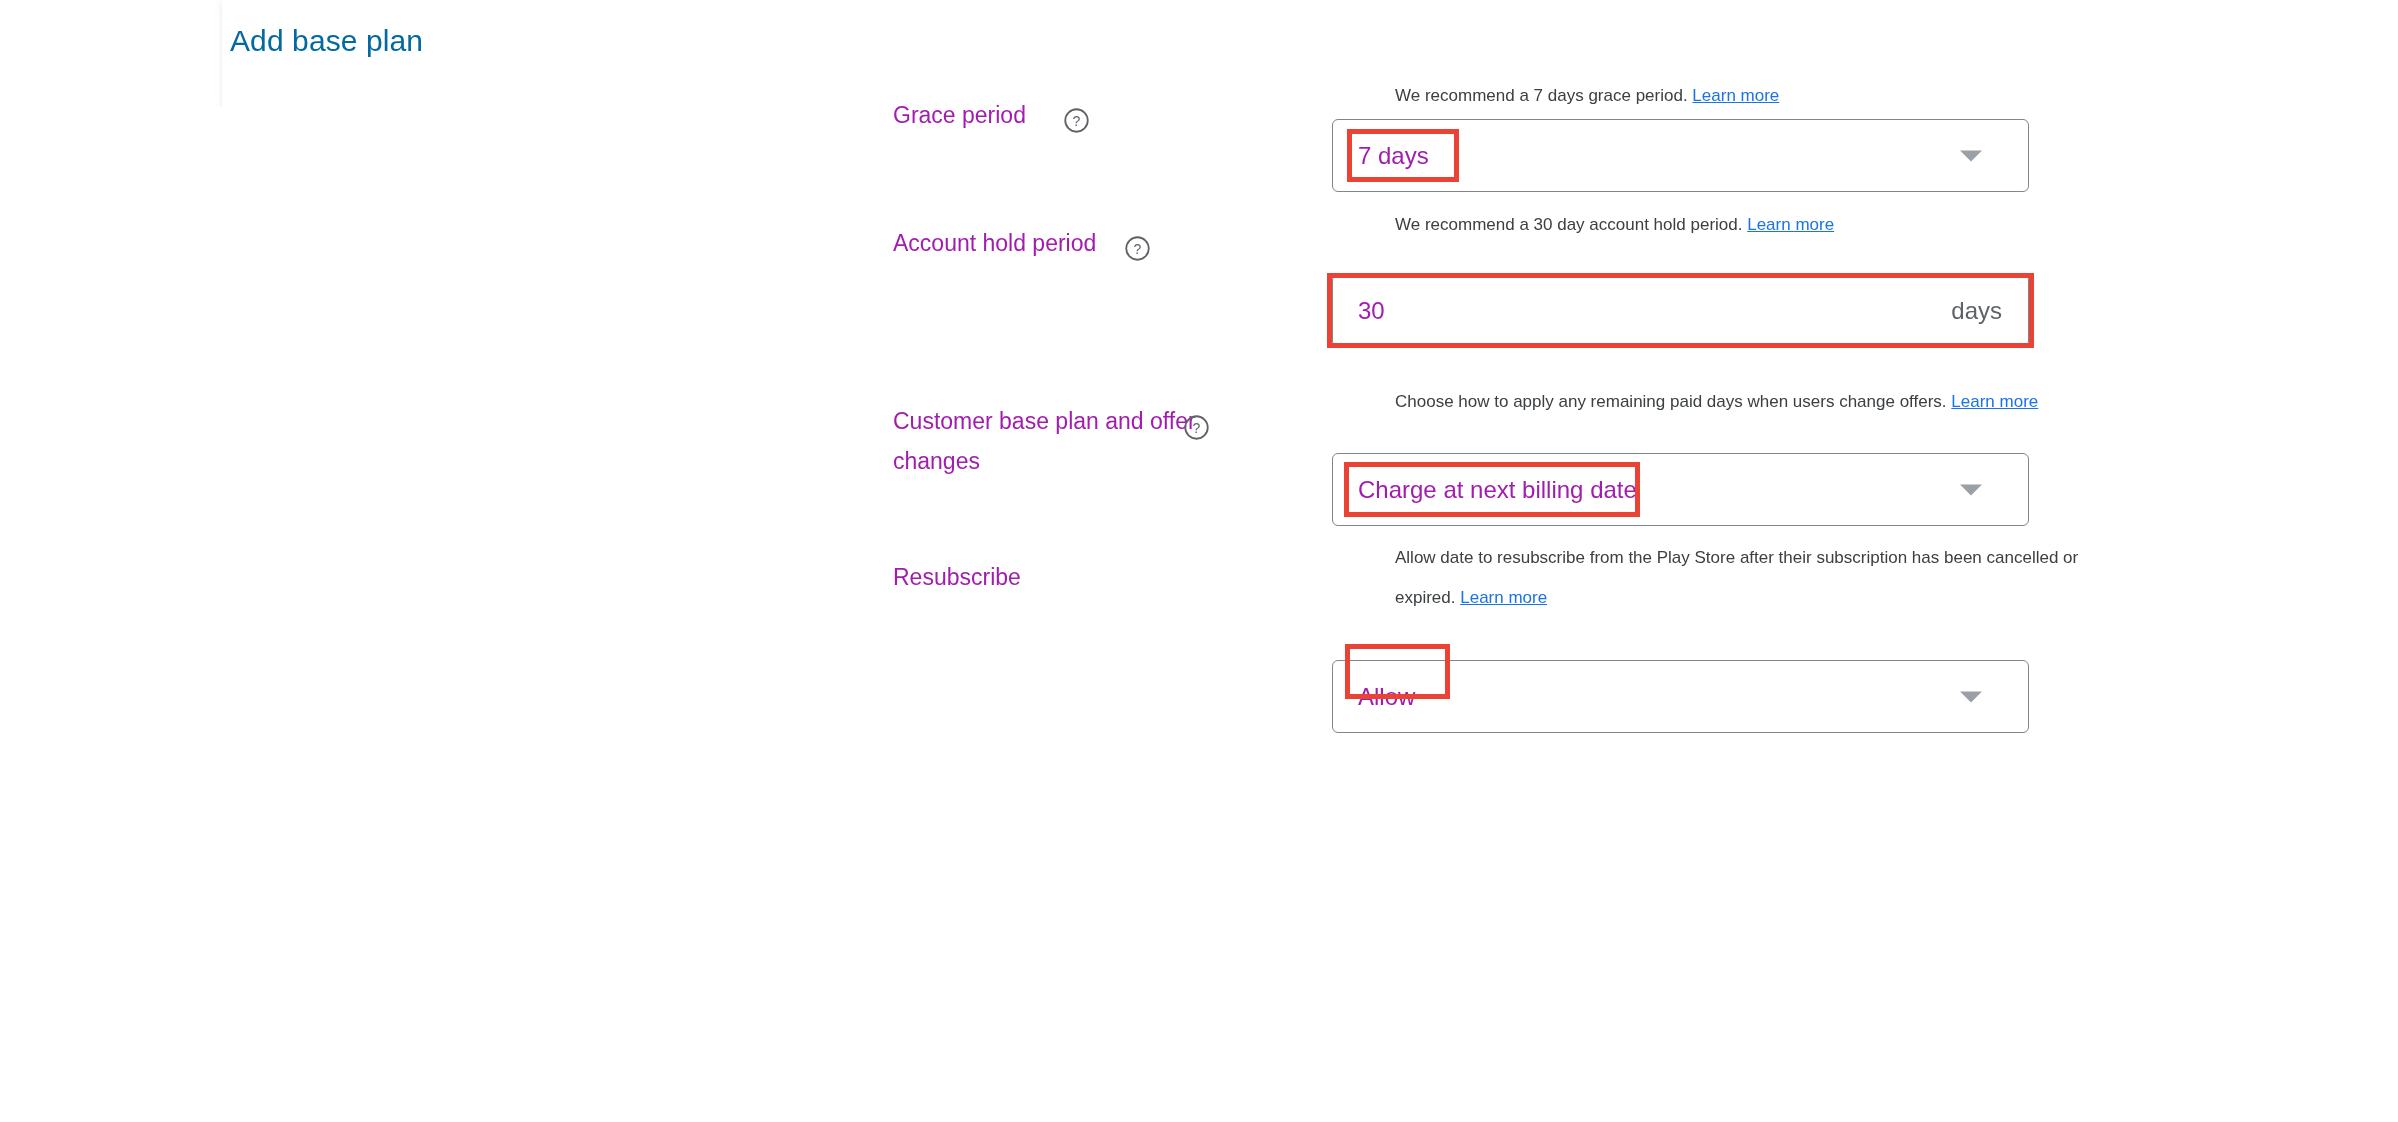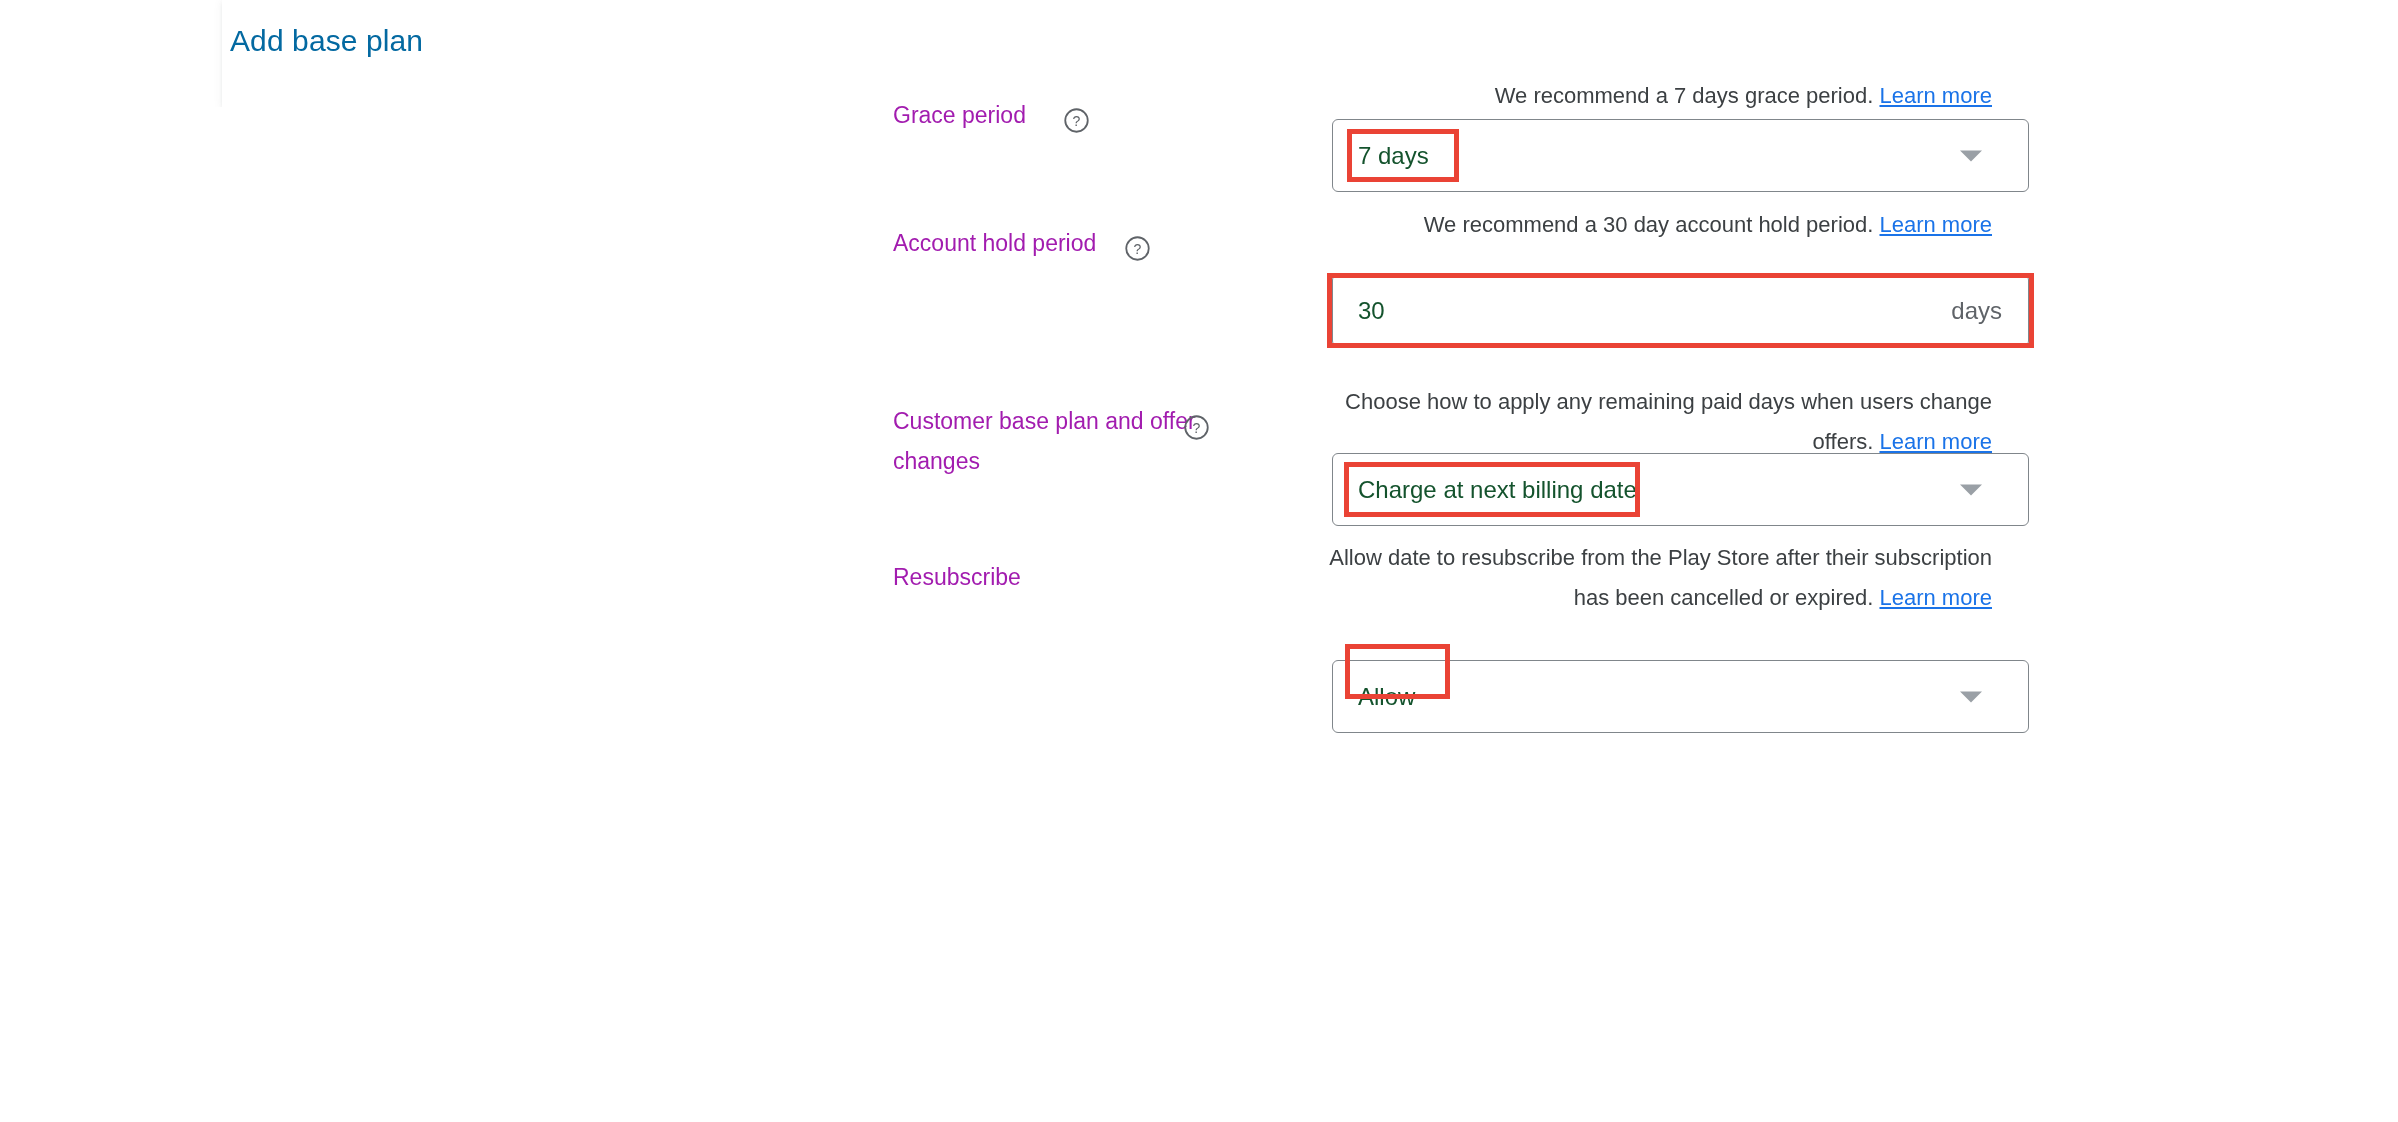--- a/index.html
+++ b/index.html
@@ -81,27 +81,26 @@
     position: absolute;
     width: 27px;
     height: 27px;
     display: block;
   }
   .help-icon svg { display: block; width: 27px; height: 27px; }
 
   
   .row-desc {
     position: absolute;
-    left: 1302px;
+    left: 1395px;
     width: 690px;
-    font-size: 22px;
+    font-size: 17px;
     line-height: 40px;
     color: #3c4043;
     font-weight: 400;
-    text-align: right;
   }
 
   .learn-more {
     color: #1a73e8;
     text-decoration: underline;
     cursor: pointer;
   }
 
   .field {
     position: absolute;
@@ -114,21 +113,21 @@
   }
 
   .field-text {
     position: absolute;
     left: 25px;
     top: 0;
     height: 100%;
     display: flex;
     align-items: center;
     font-size: 24px;
-    color: #14532d;
+    color: #a21caf;
     white-space: nowrap;
   }
 
   .field-suffix {
     position: absolute;
     right: 26px;
     top: 0;
     height: 100%;
     display: flex;
     align-items: center;

